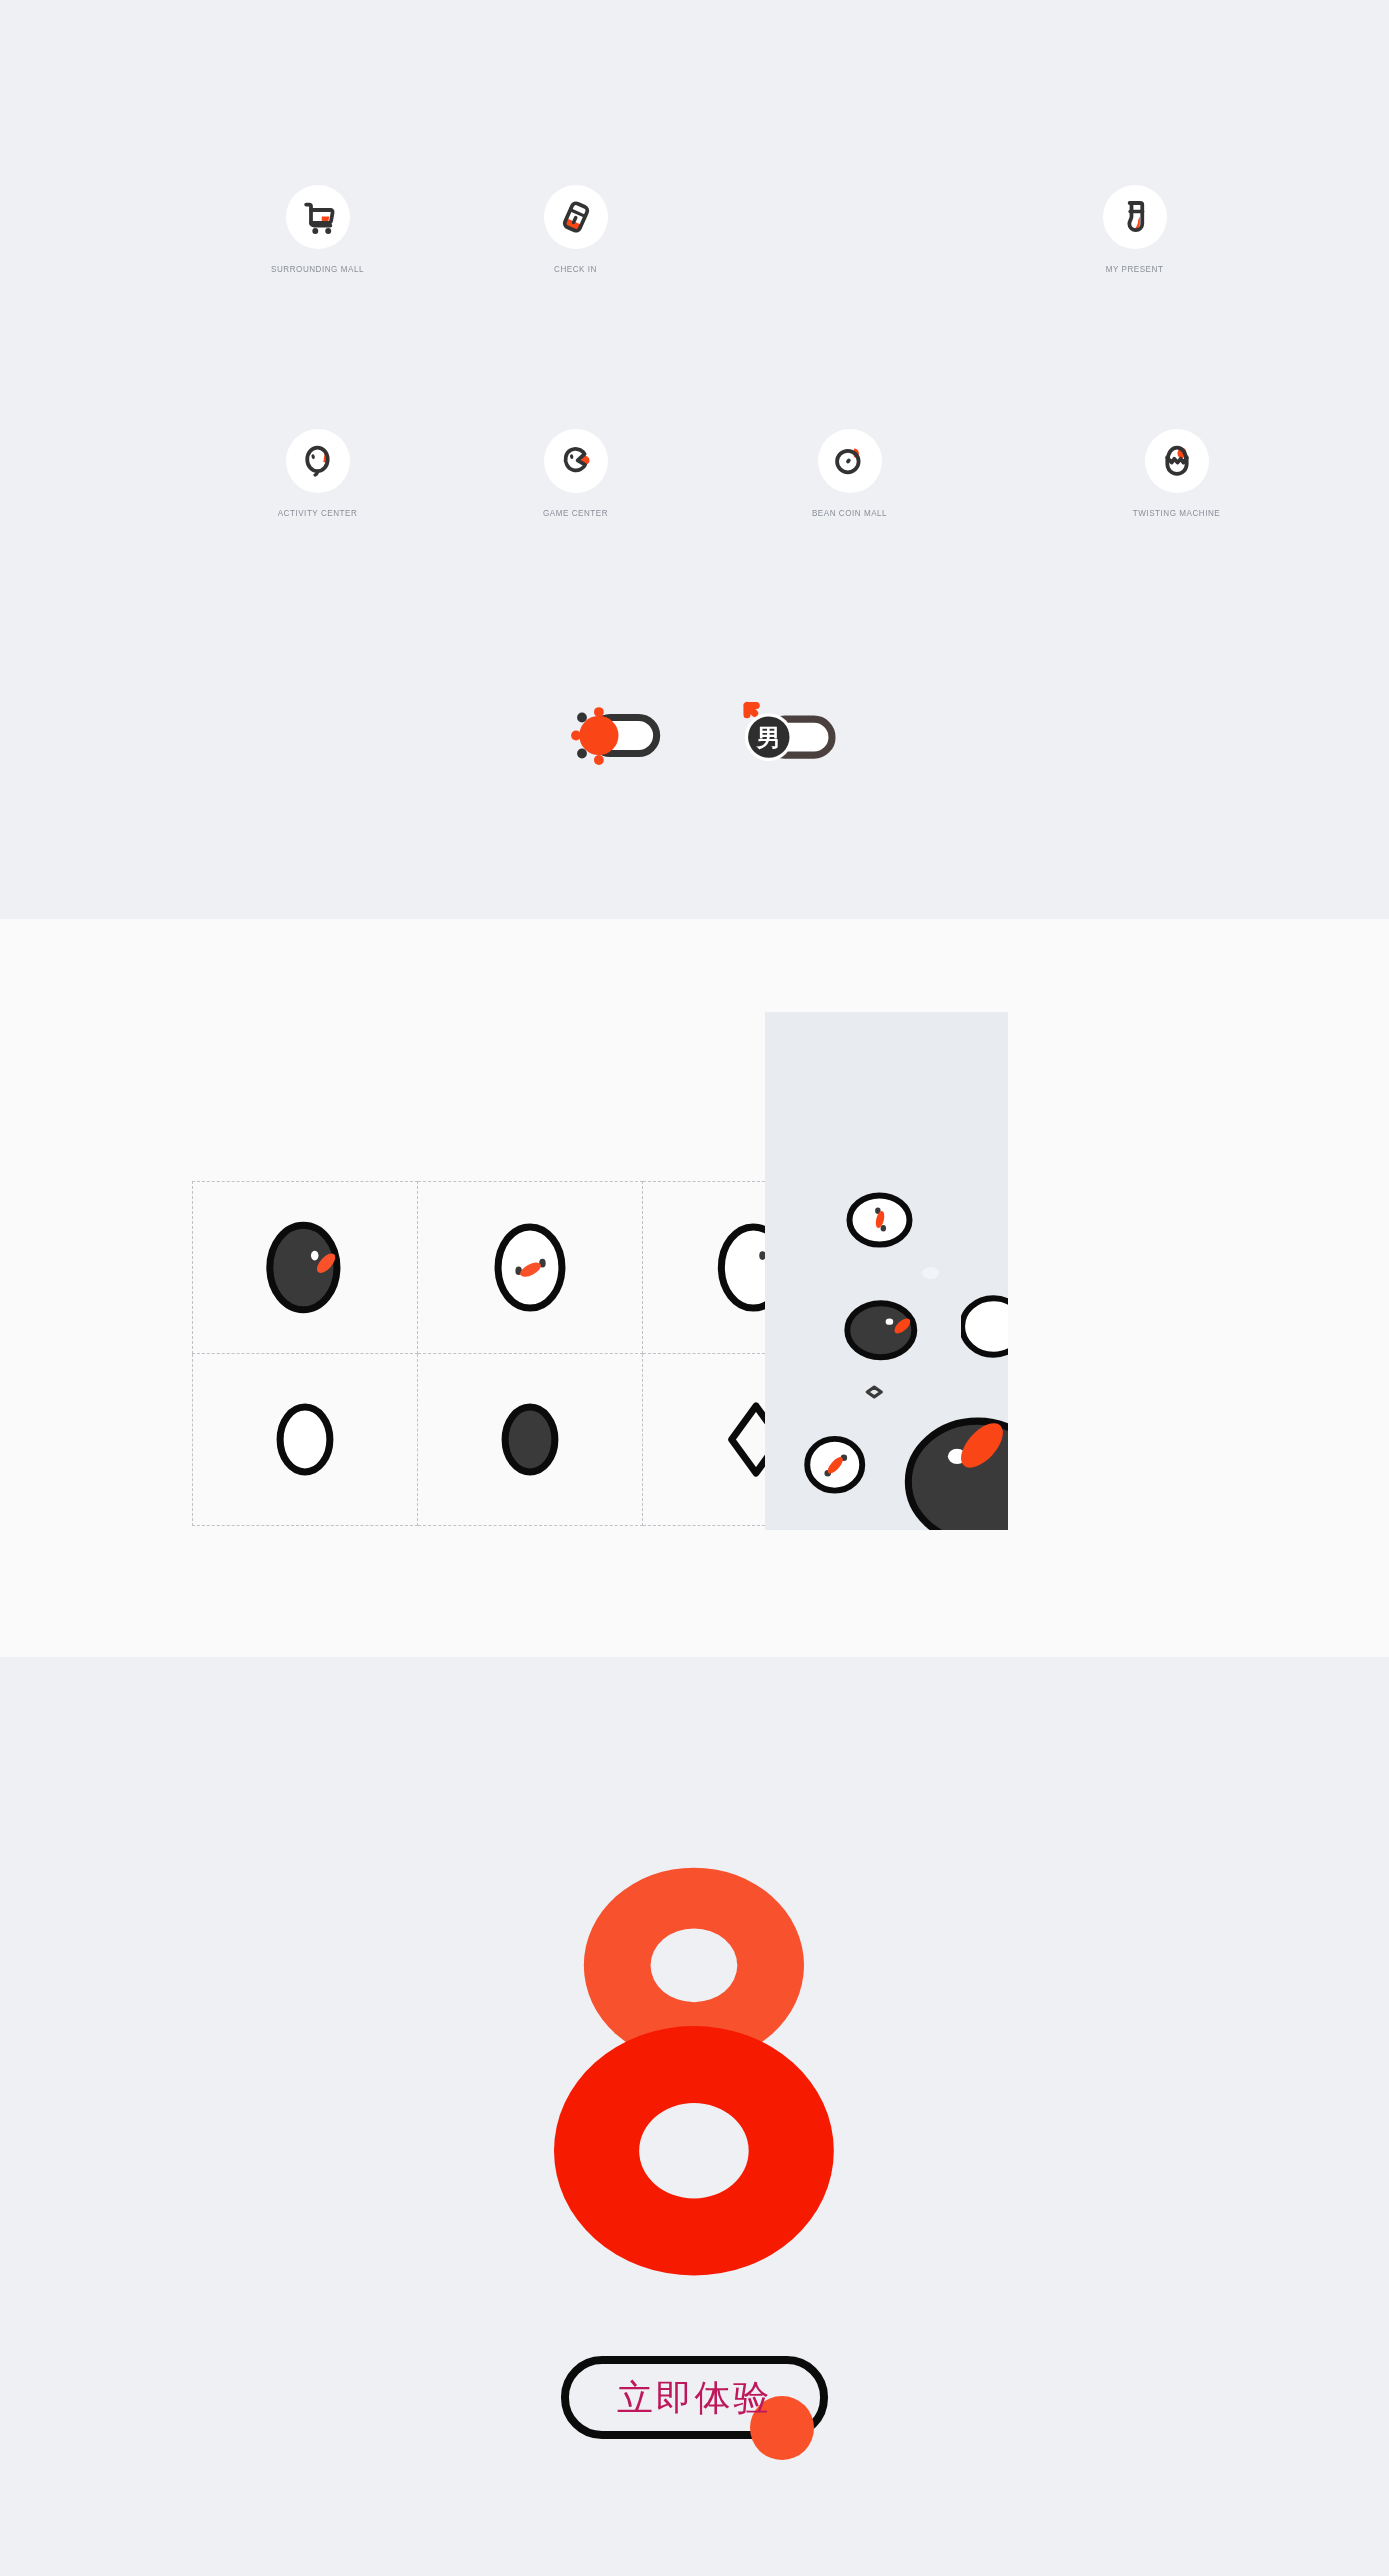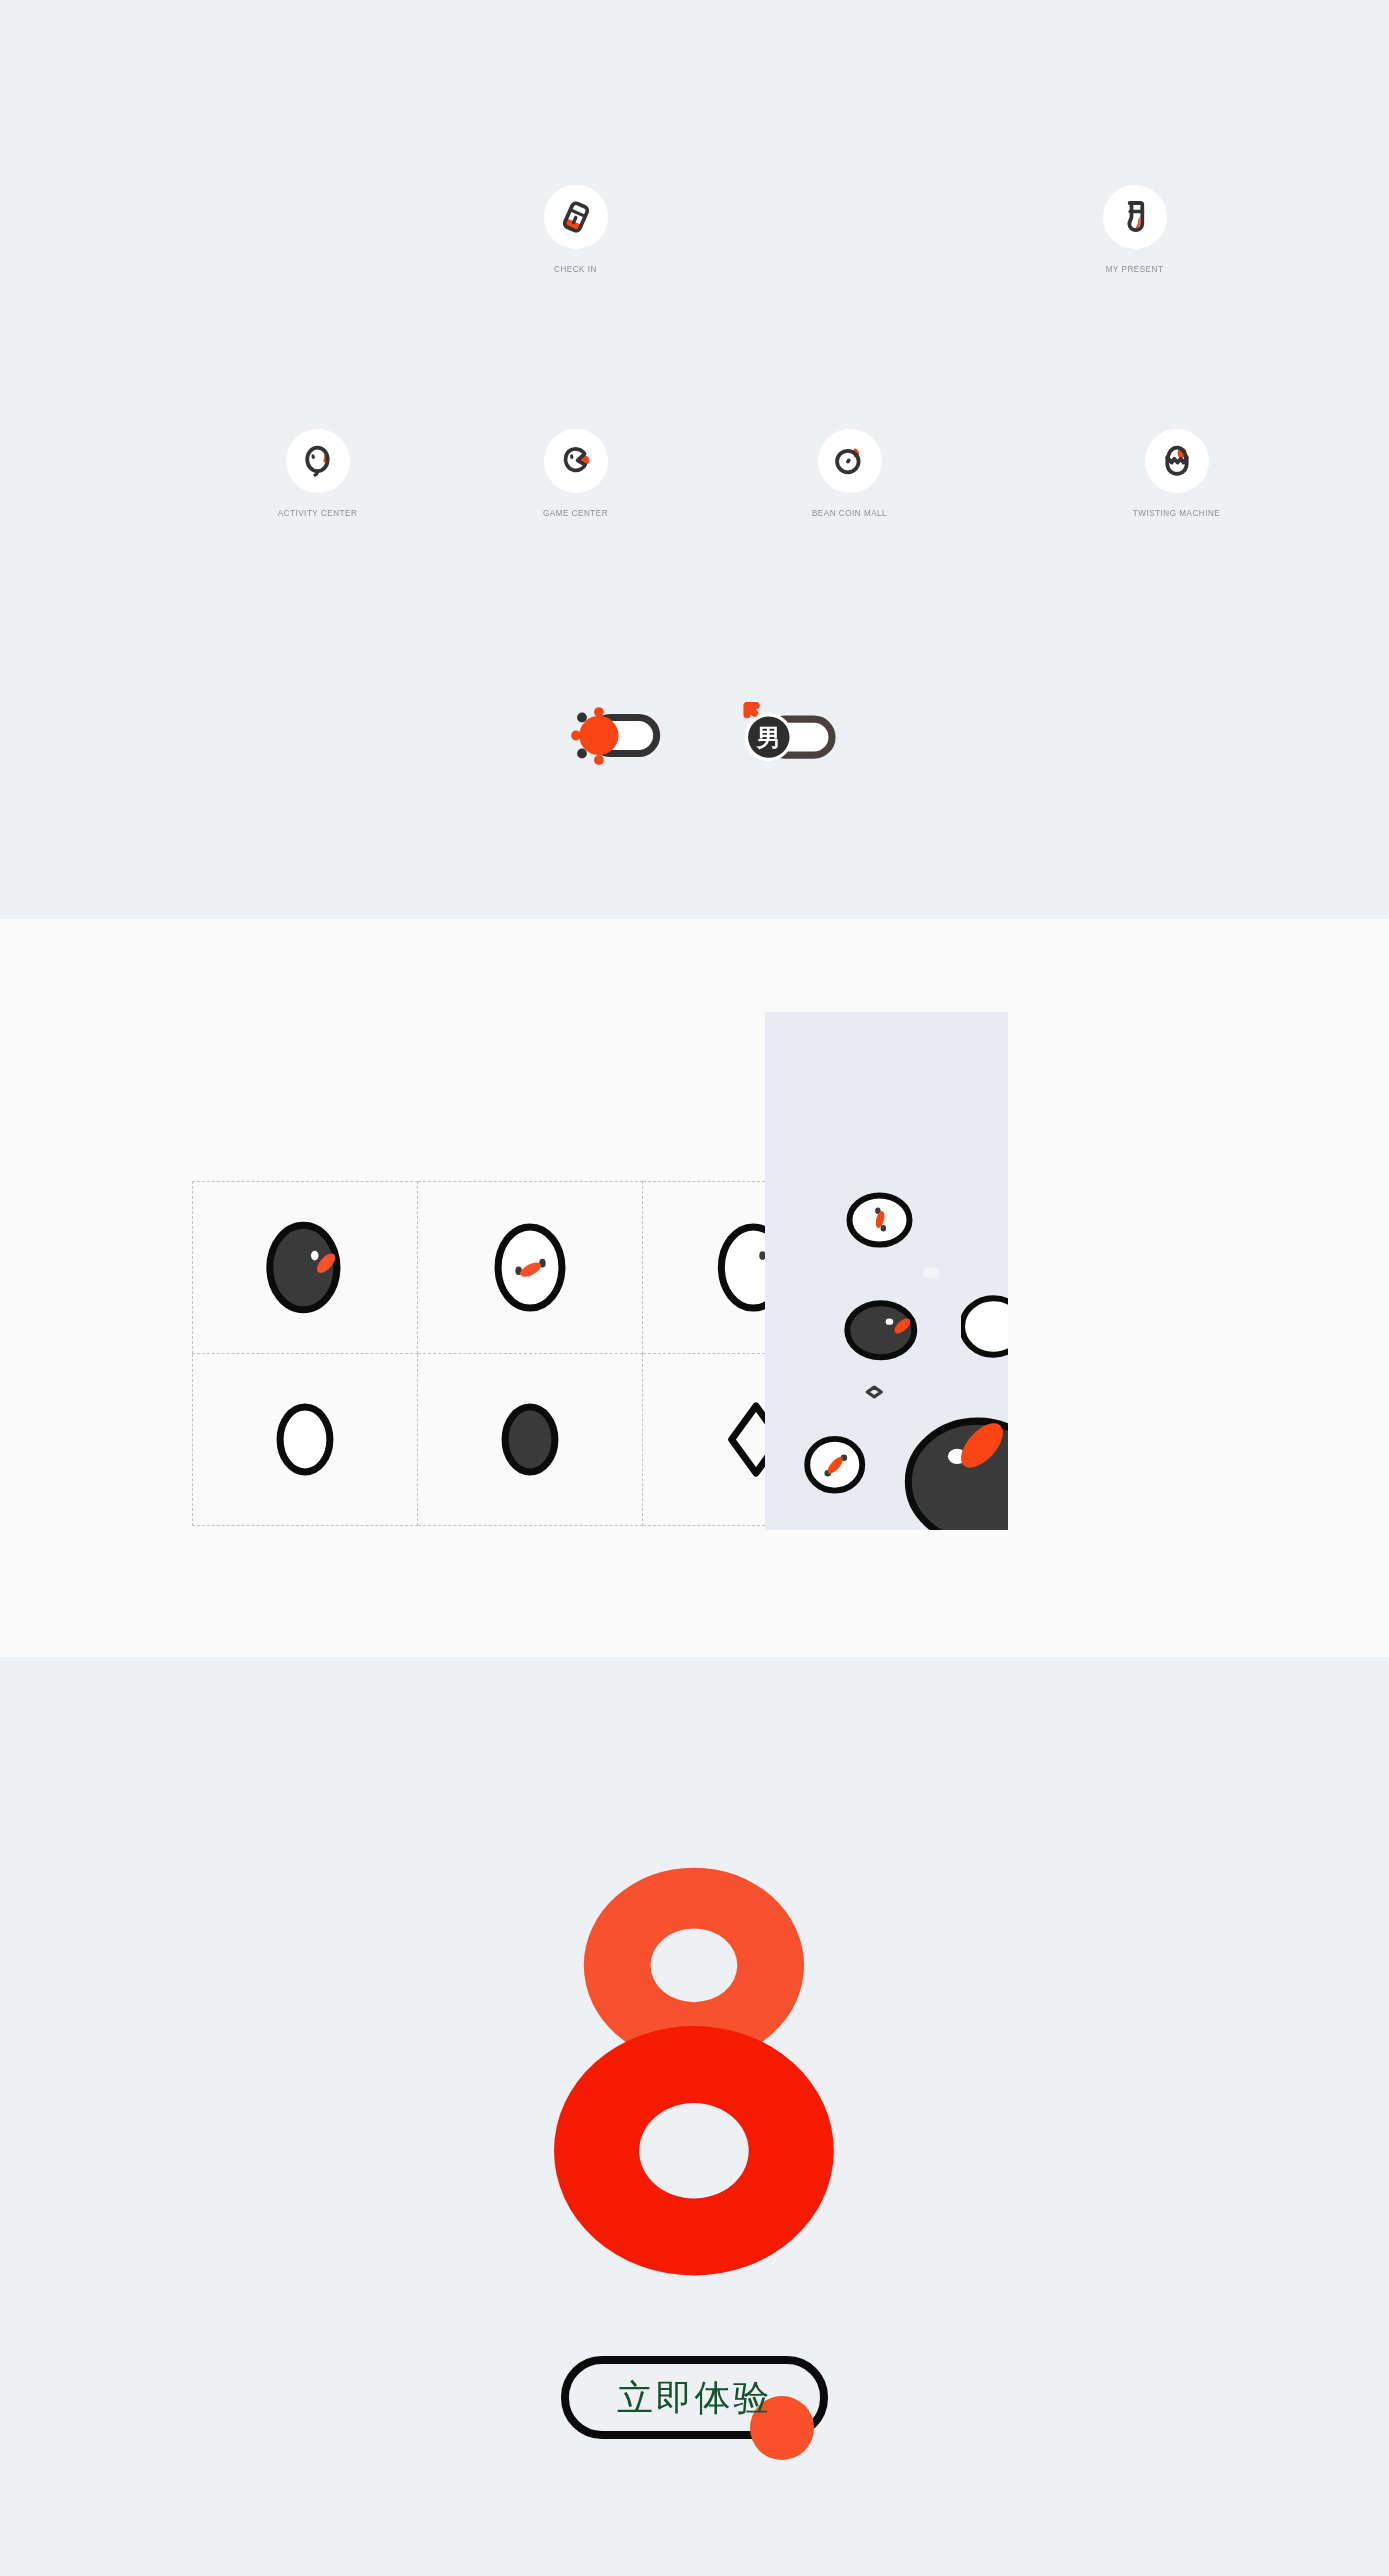--- a/index.html
+++ b/index.html
@@ -98,21 +98,21 @@
     border:8.7px solid #0B0B0B;
     border-radius:41px;
     background:transparent;
     display:flex; align-items:center; justify-content:center;
     cursor:pointer;
   }
   .cta-btn .cta-label {
     position:relative; z-index:3;
     font-size:36px;
     letter-spacing:2.7px;
-    color:#14532d;
+    color:#be185d;
     font-family:Liberation Serif, serif;
     line-height:1;
   }
   .cta-dot {
     position:absolute;
     width:64px; height:64px; border-radius:50%;
     background:#F9512A;
     right:6.5px; bottom:-29px;
     z-index:2;
   }
@@ -120,20 +120,32 @@
 </head>
 <body>
 
 <div class="page">
 
   <div class="section-icons">
     <div class="icon-rows">
 
       <div class="icon-row r1">
 
+        <div class="icon-cell" style="left:220px;">
+          <div class="disc">
+            <svg width="42" height="42" viewBox="0 0 78 78">
+              <path d="M46 38 L60 38 L57 52 L46 52 Z" fill="#FA4616"></path>
+              <path d="M17 16 L23 16 C25 16 26 17.5 26 19.5 L26 49 C26 52.5 28.5 55 32 55 L62 55" fill="none" stroke="#333333" stroke-width="7" stroke-linecap="round" stroke-linejoin="round"></path>
+              <path d="M26 26 L62 26 C65 26 66.5 28 66 31 L63.5 45.5 C63 48.5 61 50 58 50 L26 50" fill="none" stroke="#333333" stroke-width="7" stroke-linecap="round" stroke-linejoin="round"></path>
+              <circle cx="34" cy="65" r="5.5" fill="#333333"></circle>
+              <circle cx="58" cy="65" r="5.5" fill="#333333"></circle>
+            </svg>
+          </div>
+          <div class="cap">SURROUNDING MALL</div>
+        </div>
 
         <div class="icon-cell" style="left:478px;text-align:center;">
           <div class="disc">
             <svg width="42" height="42" viewBox="0 0 78 78">
               <g transform="rotate(24 39 39)">
                 <path d="M24 48 L54 48 L54 58 C54 61 51.5 63.5 48.5 63.5 L29.5 63.5 C26.5 63.5 24 61 24 58 Z" fill="#FA4616"></path>
                 <rect x="24" y="15" width="30" height="48" rx="8" fill="none" stroke="#333333" stroke-width="7"></rect>
                 <line x1="25" y1="31" x2="53" y2="31" stroke="#333333" stroke-width="6" stroke-linecap="round"></line>
                 <line x1="39" y1="40" x2="39" y2="50" stroke="#333333" stroke-width="6.5" stroke-linecap="round"></line>
               </g>

